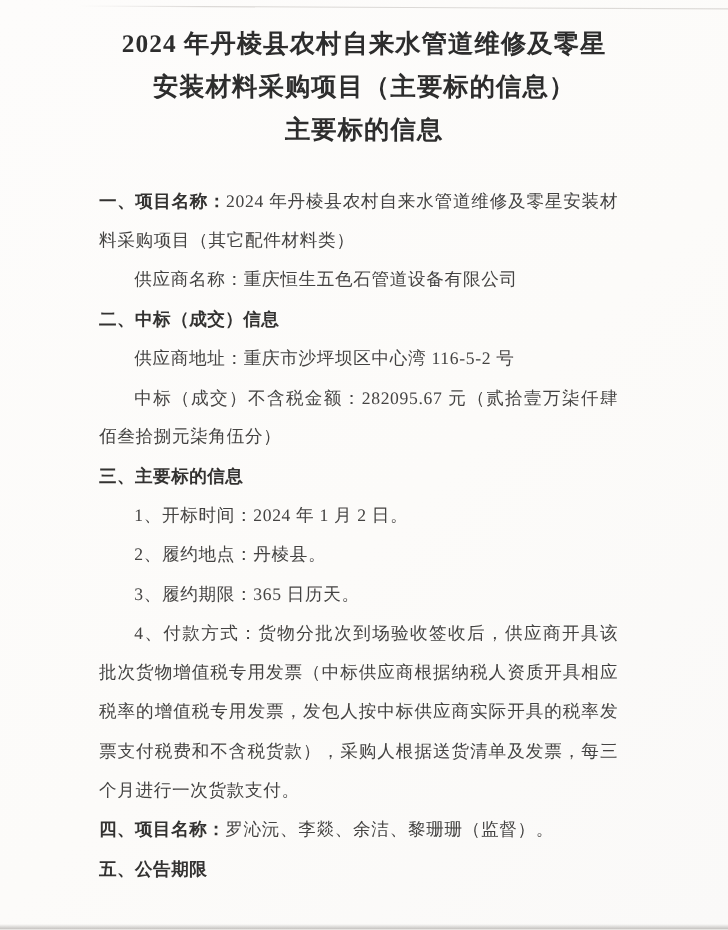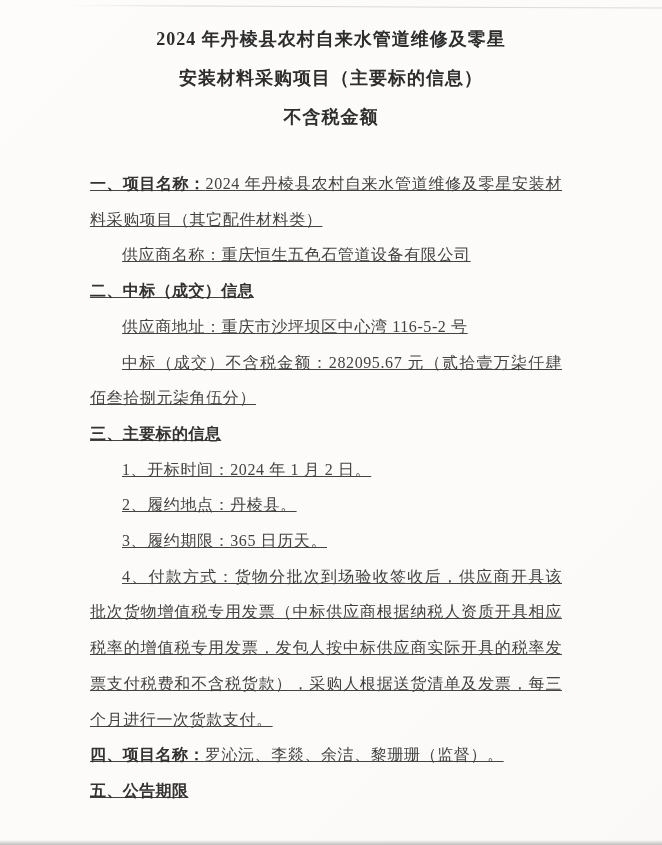--- a/index.html
+++ b/index.html
@@ -34,57 +34,56 @@
     width: 100%;
     height: 5px;
     background: linear-gradient(to bottom, rgba(120,116,112,0), rgba(120,116,112,0.45));
   }
   .doc-title {
     margin: 0;
     padding-top: 20px;
     text-align: center;
     font-family: "Liberation Serif", "DejaVu Serif", serif;
     font-weight: bold;
-    font-size: 18px;
+    font-size: 23px;
     line-height: 39px;
     letter-spacing: 1px;
     color: #2d2d2d;
   }
   .content {
     margin-top: 29px;
     padding-left: 90px;
     width: 472px;
     font-family: "Liberation Serif", "DejaVu Serif", serif;
     font-size: 16px;
     line-height: 35.7px;
     letter-spacing: 0.6px;
     text-align: justify;
     color: #444342;
-    text-decoration: underline;
   }
   .para { margin: 0; }
   .para.indent { text-indent: 2em; }
   .hd {
     font-family: "Liberation Sans", "DejaVu Sans", sans-serif;
     font-weight: bold;
     color: #333231;
     letter-spacing: 0.4px;
   }
 </style>
 </head>
 <body>
 
 <div class="page">
 
   <div class="scan-line-top"></div>
 
   <h1 class="doc-title">
     <div>2024 年丹棱县农村自来水管道维修及零星</div>
     <div>安装材料采购项目（主要标的信息）</div>
-    <div>不含税金额</div>
+    <div>主要标的信息</div>
   </h1>
 
   <div class="content">
 
     <p class="para"><span class="hd">一、项目名称：</span><span>2024 年丹棱县农村自来水管道维修及零星安装材料采购项目（其它配件材料类）</span></p>
 
     <p class="para indent">供应商名称：重庆恒生五色石管道设备有限公司</p>
 
     <p class="para"><span class="hd">二、中标（成交）信息</span></p>
 

